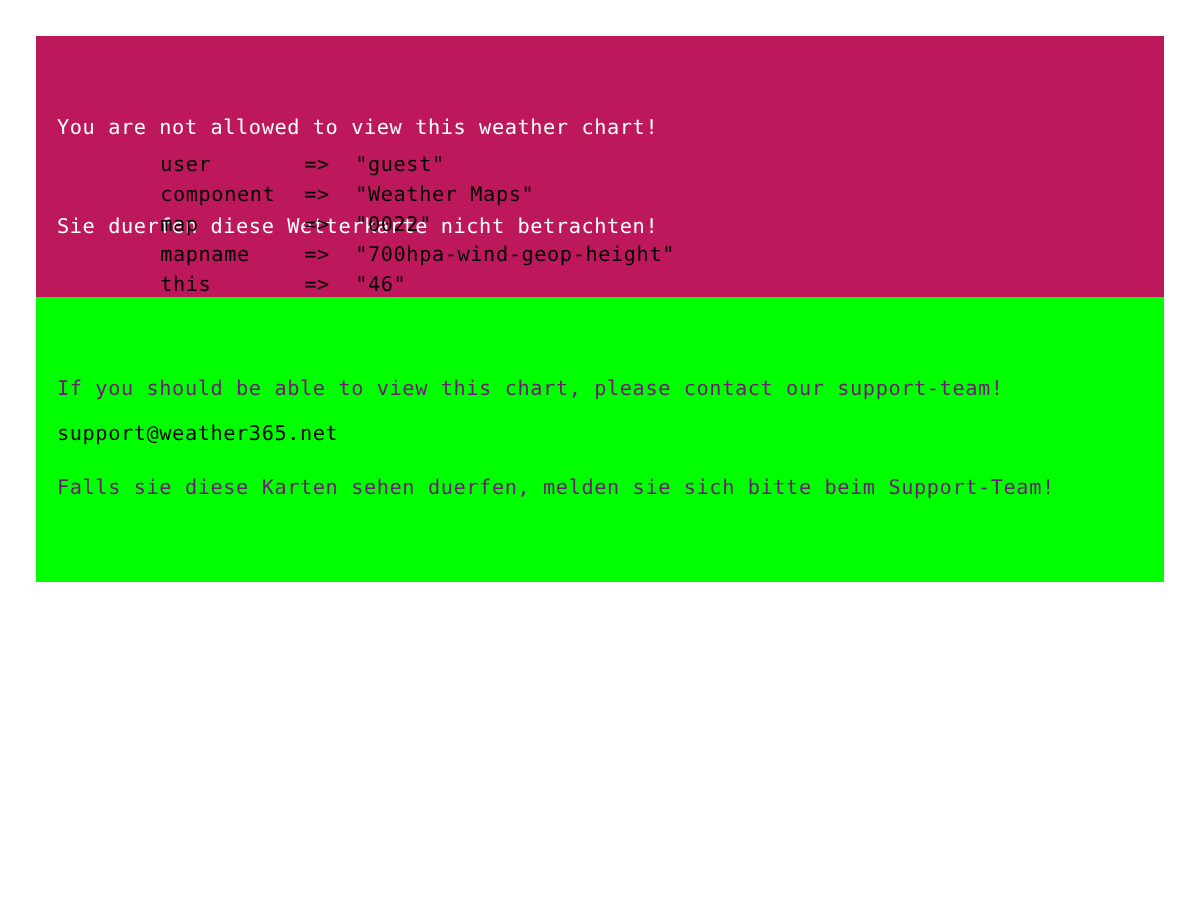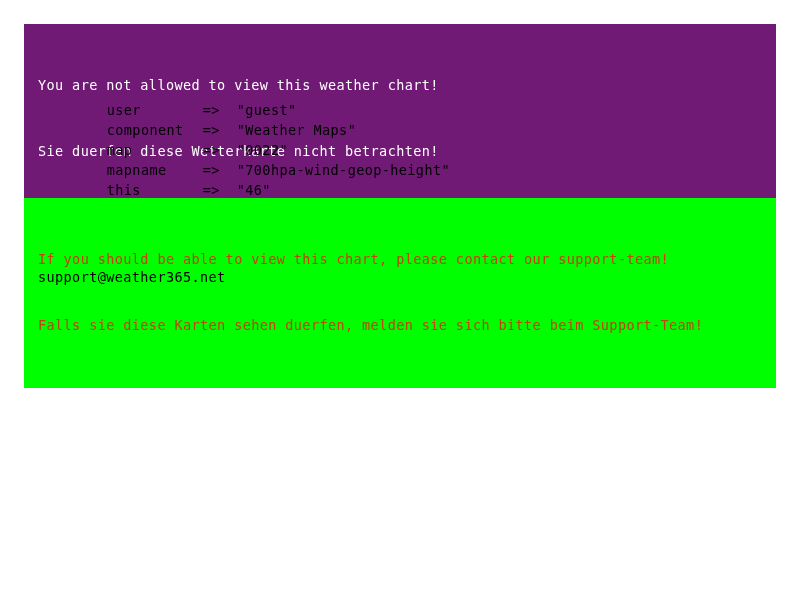--- a/index.html
+++ b/index.html
@@ -27,27 +27,27 @@
     position: absolute;
     left: 24px;
     width: 752px;
     box-sizing: border-box;
     padding: 6px 14px 8px 14px;
     line-height: 22px;
     white-space: pre;
   }
   .banner-deny {
     top: 24px;
-    background: #701a75;
+    background: #be185d;
     color: #ffffff;
   }
   .banner-ok {
     top: 198px;
     background: #00ff00;
-    color: #c2410c;
+    color: #701a75;
   }
   .banner-line {
     display: block;
     letter-spacing: 0.4px;
   }
   .params {
     position: absolute;
     left: 38px;
     top: 80px;
     width: 740px;
@@ -78,20 +78,21 @@
     left: 38px;
     top: 250px;
     width: 740px;
     height: 18px;
     line-height: 18px;
     white-space: pre;
   }
   .footer-left {
     float: left;
     letter-spacing: 0.4px;
+    margin-top: 12px;
   }
   .footer-right {
     float: right;
     letter-spacing: 0.4px;
   }
 </style>
 </head>
 <body>
 
 <div class="page">

